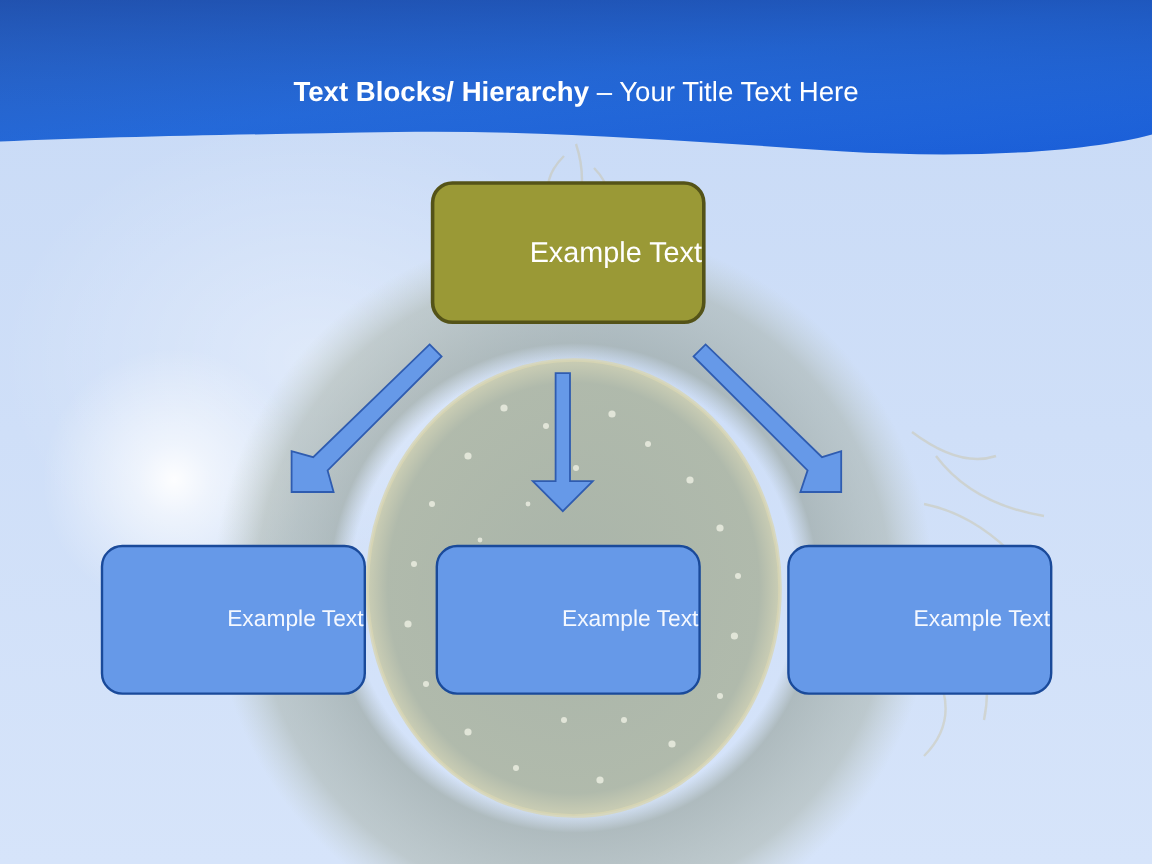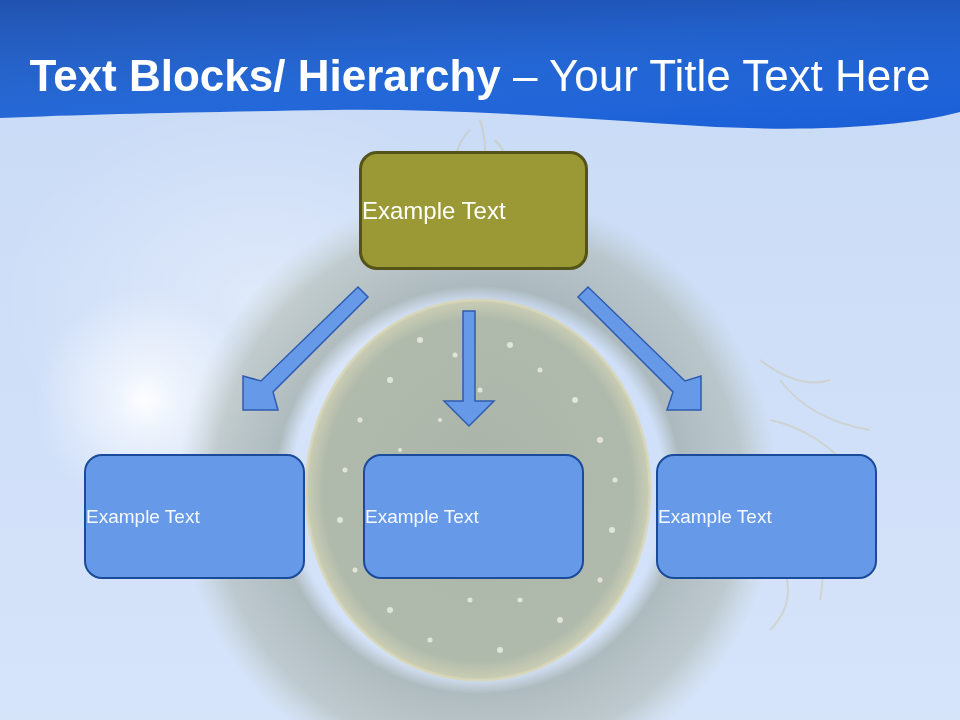--- a/index.html
+++ b/index.html
@@ -13,28 +13,28 @@
       position: absolute; inset: 0;
       background:
         radial-gradient(circle at 145px 400px, rgba(255,255,255,0.95) 0px, rgba(255,255,255,0.6) 30px, rgba(230,240,255,0) 110px),
         radial-gradient(ellipse 260px 200px at 260px 300px, rgba(255,255,255,0.35), rgba(255,255,255,0) 100%),
         linear-gradient(180deg, #c8daf6 0%, #cfdff8 50%, #d6e4fa 100%);
     }
     .bg-planet { position: absolute; left: 0; top: 0; width: 960px; height: 720px; }
     .header { position: absolute; left: 0; top: 0; width: 960px; height: 140px; }
     .title {
       position: absolute; left: 0; top: 52px; width: 960px;
-      text-align: center; color: #ffffff; font-size: 44px; line-height: 48px;
+      text-align: center; color: #ffffff; font-size: 23px; line-height: 48px;
       white-space: nowrap;
     }
     .title .bold { font-weight: bold; }
     .title .reg { font-weight: normal; }
     .box {
       position: absolute; box-sizing: border-box;
-      display: flex; align-items: center; justify-content: flex-start;
+      display: flex; align-items: center; justify-content: flex-end;
       color: #ffffff; text-align: center; cursor: pointer;
     }
     .box-top {
       left: 359px; top: 151px; width: 229px; height: 119px;
       background: #9a9936; border: 3px solid #545318; border-radius: 18px;
       font-size: 24px;
     }
     .box-child {
       top: 454px; width: 221px; height: 125px;
       background: #6699e8; border: 2px solid #1a4a9a; border-radius: 18px;

